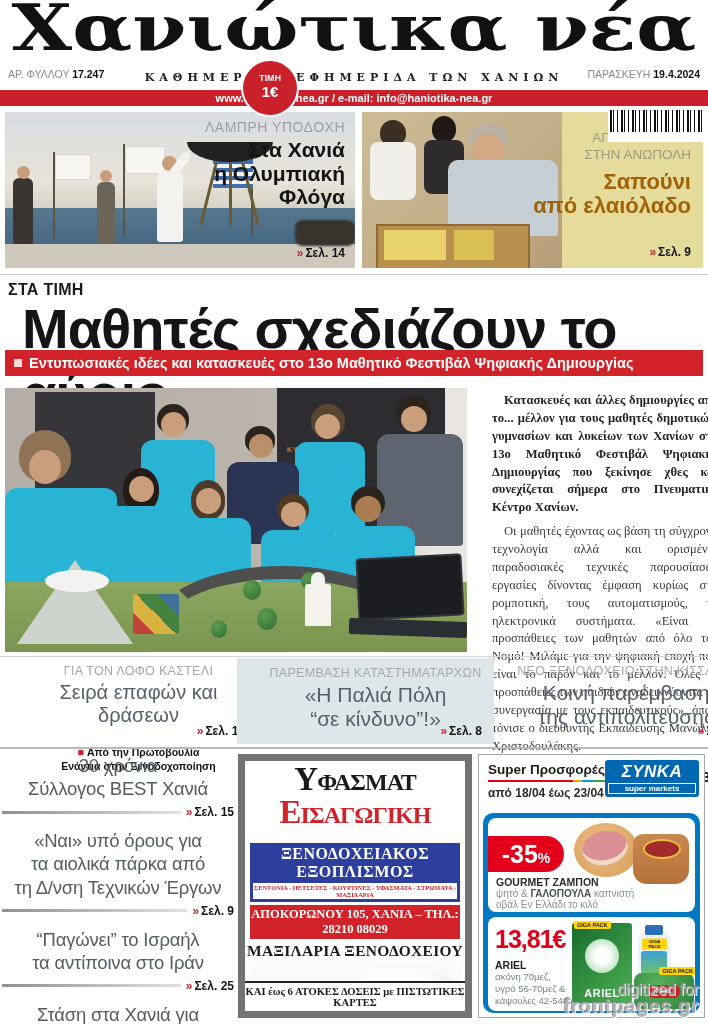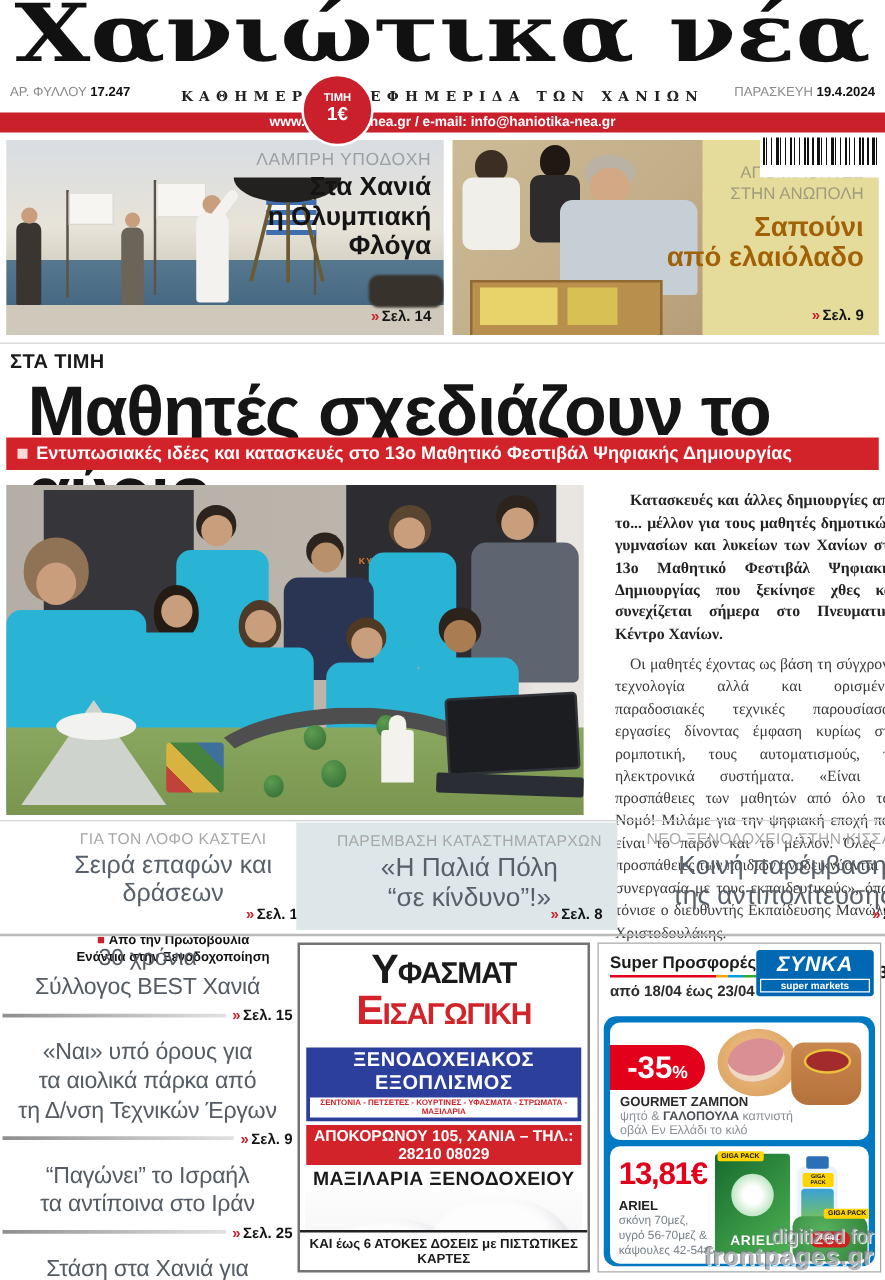--- a/index.html
+++ b/index.html
@@ -91,21 +91,21 @@
   .mid1 .sub{ text-align:center;font-size:10.5px;font-weight:900;line-height:1.35;margin-top:18px;color:#111;}
   .mid1 .sub .sq{color:#c9202c;margin-right:3px;}
   .hr3{top:747px;left:0;right:0;height:2px;background:#b9b9b9;}
   
   .news{top:754px;left:2px;width:232px;}
   .news .item{margin-bottom:10px;}
   .news .t{text-align:center;font-size:18.5px;color:#555c63;line-height:1.25;font-weight:400;letter-spacing:-.2px;}
   .seprow{display:flex;align-items:center;gap:5px;margin-top:5px;}
   .seprow .line{flex:1;height:3px;background:linear-gradient(to right,#8f8f8f,#e2e2e2);}
   
-  .adf{top:754px;left:238px;width:234px;height:264px;border:2px solid #737373;background:#fff;box-sizing:border-box;overflow:hidden;}
+  .adf{top:754px;left:238px;width:234px;height:264px;border:7px solid #737373;background:#fff;box-sizing:border-box;overflow:hidden;font-family:Liberation Serif, serif;}
   .adf .brand{text-align:center;margin-top:2px;font-weight:900;letter-spacing:-1px;line-height:1;}
   .adf .bp{display:inline-block;font-size:24px;font-weight:900;}
   .adf .bp::first-letter{font-size:33px;}
   .adf .bp.red{color:#d2232a;}
   .adf .bluebox{margin:14px 5px 0 5px;background:#2c3f9d;padding:2px 0 2px 0;}
   .adf .line1{color:#fff;font-weight:900;font-size:16px;text-align:center;letter-spacing:.5px;}
   .adf .itemsstrip{background:#fff;margin:2px 3px 1px 3px;color:#d2232a;font-size:6.4px;font-weight:700;text-align:center;padding:1px 0;}
   .adf .addrbar{margin:3px 5px 0 5px;background:#d2232a;color:#fff;font-weight:900;font-size:12.5px;text-align:center;padding:2px 0;}
   .adf .product{text-align:center;font-size:15.5px;font-weight:900;margin-top:3px;letter-spacing:.3px;}
   .pillowzone{position:relative;height:118px;margin:0 4px;background:linear-gradient(#fcfcfc,#ececf0);overflow:hidden;}

